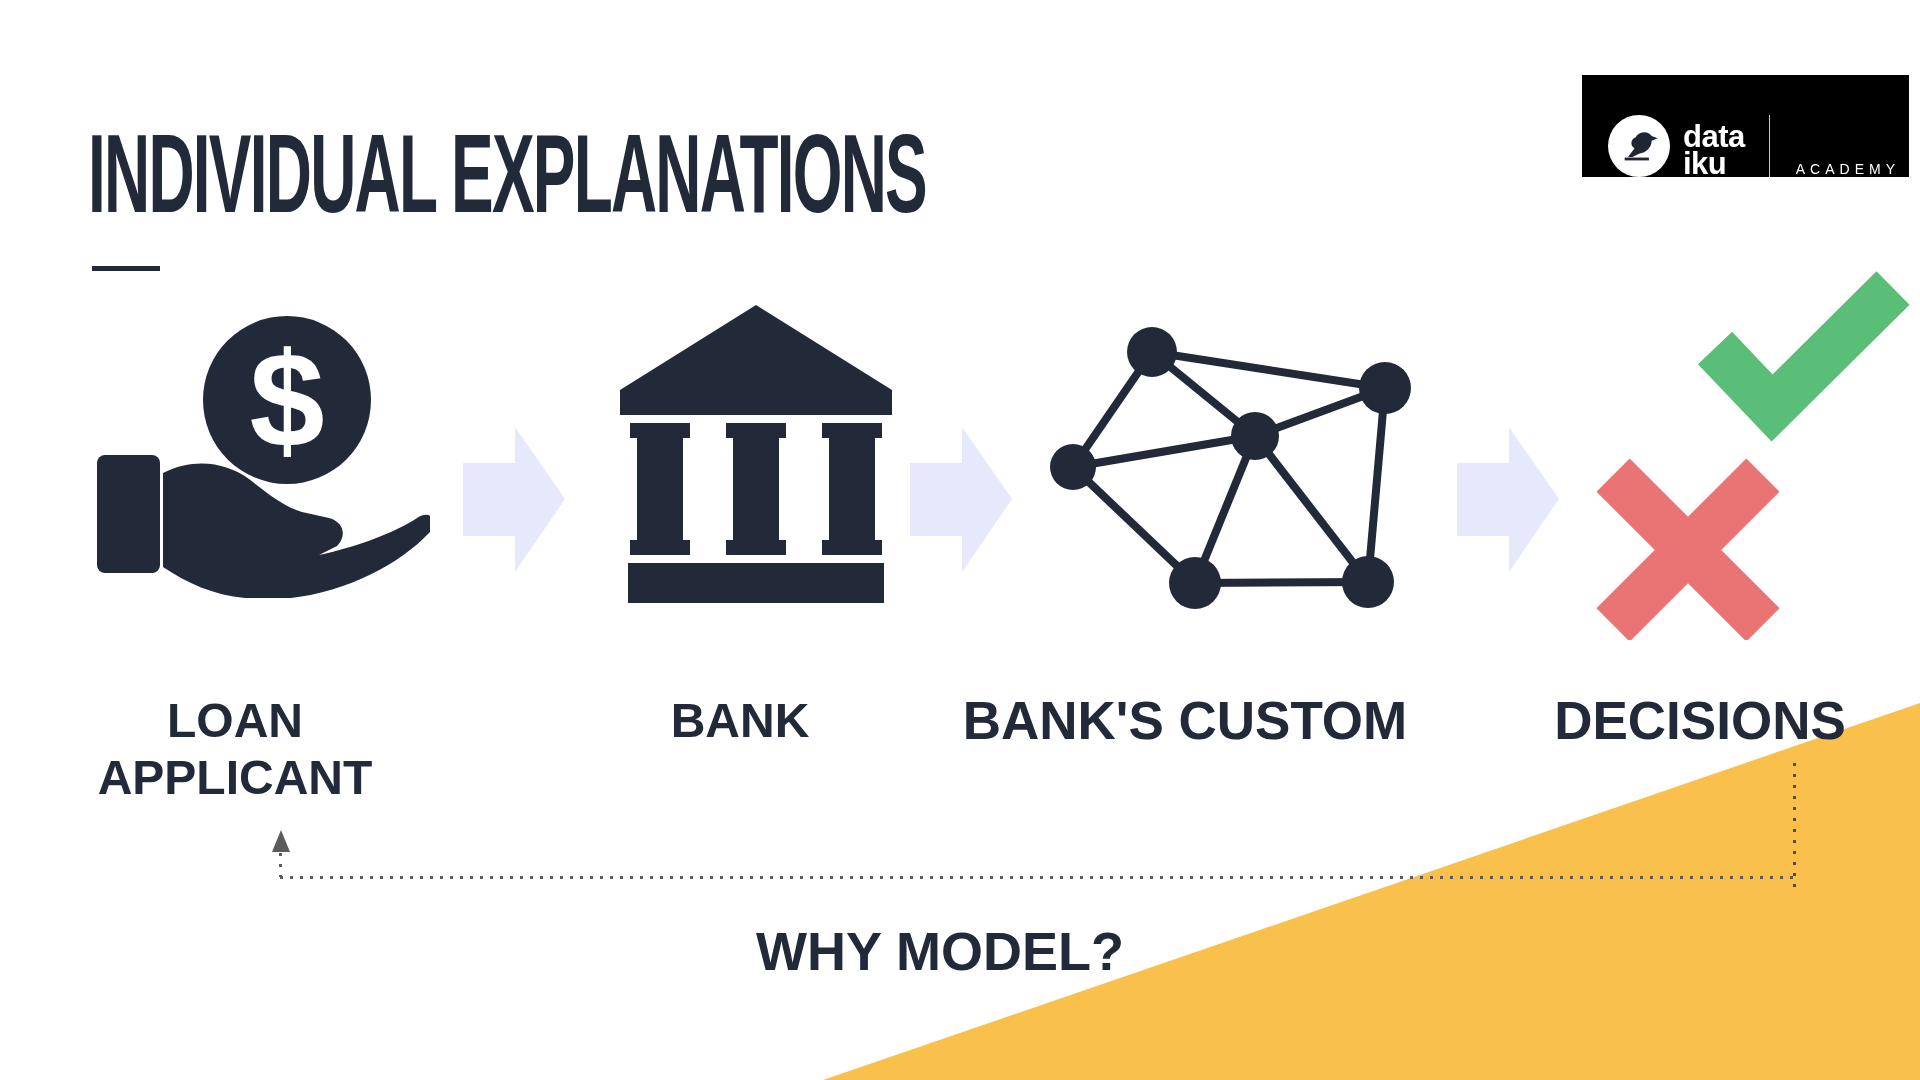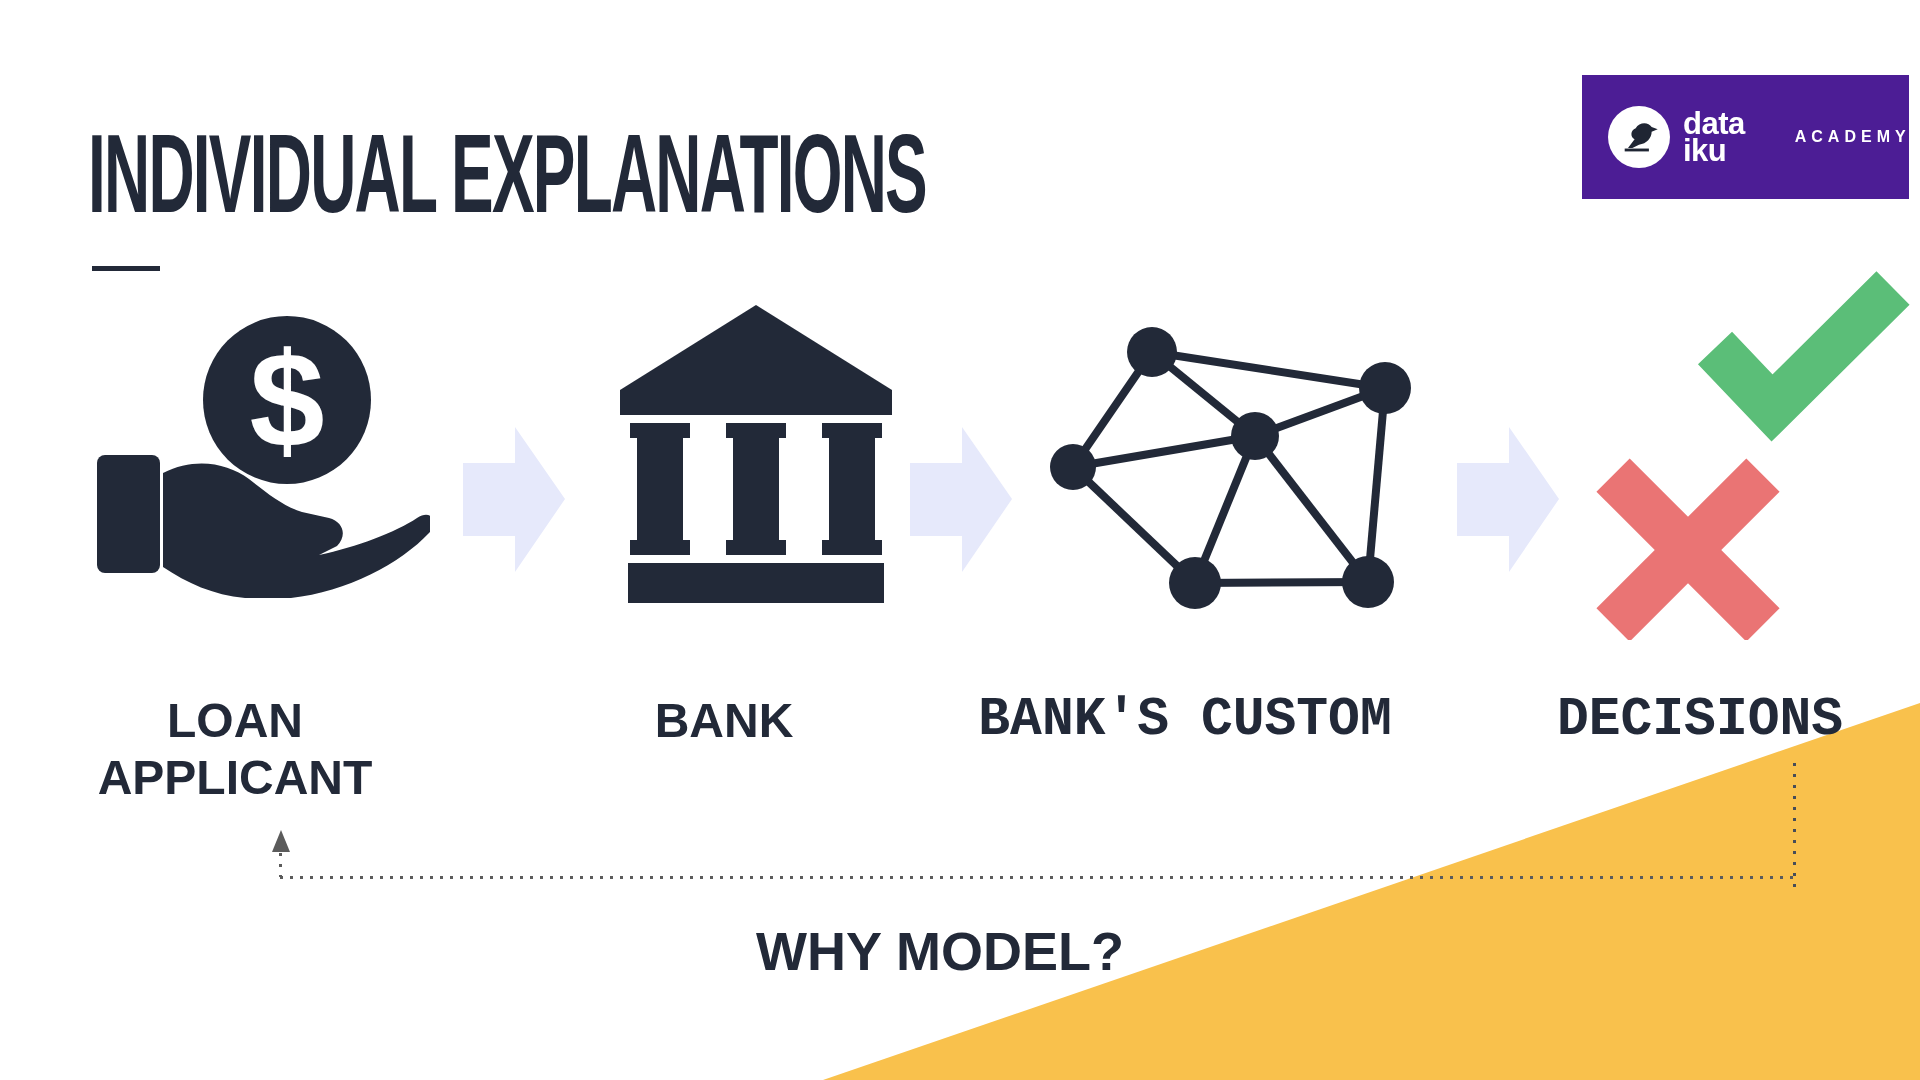--- a/index.html
+++ b/index.html
@@ -12,47 +12,47 @@
     position:absolute;left:88px;top:118px;
     font-size:112px;font-weight:bold;color:#222938;
     letter-spacing:-3px;white-space:nowrap;line-height:1;
     transform:scaleX(0.57);transform-origin:left top;
   }
   .title-underline{
     position:absolute;left:92px;top:266px;width:68px;height:5px;background:#222938;
   }
   
   .logo{
-    position:absolute;left:1582px;top:75px;width:327px;height:124px;
-    background:#4c1d95;display:flex;align-items:center;padding-left:26px;box-sizing:border-box;
+    position:absolute;left:1582px;top:75px;width:327px;height:102px;
+    background:#000000;display:flex;align-items:flex-end;padding-left:26px;box-sizing:border-box;
   }
   .logo-circle{
     width:62px;height:62px;border-radius:50%;background:#ffffff;
     display:flex;align-items:center;justify-content:center;flex:0 0 auto;
   }
   .logo-brand{
     margin-left:13px;color:#ffffff;font-weight:bold;font-size:31px;line-height:27px;letter-spacing:-0.5px;
   }
   .logo-divider{
     width:1px;height:62px;background:rgba(255,255,255,0.8);margin:0 26px 0 24px;
   }
   .logo-academy{
-    color:#ffffff;font-size:16px;font-weight:bold;letter-spacing:5px;
+    color:#ffffff;font-size:14px;font-weight:normal;letter-spacing:5px;
   }
   
   .icon-abs{position:absolute;z-index:2;}
   .flow-arrow{position:absolute;top:427px;z-index:2;}
   
   .step-label{
     position:absolute;top:692px;width:560px;z-index:3;
     text-align:center;color:#222938;font-weight:bold;
     font-size:48px;line-height:57px;
   }
   .step-label.mono{
-    font-family:Liberation Mono, monospace;font-size:53px;
+    font-family:Liberation Sans, sans-serif;font-size:53px;
   }
   
   .dot-h{
     position:absolute;left:280px;top:876px;width:1516px;height:3px;z-index:3;
     background-image:repeating-linear-gradient(90deg,#5b5b5b 0 3px,transparent 3px 10px);
   }
   .dot-v{
     position:absolute;left:1793px;top:763px;width:3px;height:128px;z-index:3;
     background-image:repeating-linear-gradient(180deg,#474d58 0 3px,transparent 3px 11px);
   }
@@ -173,21 +173,21 @@
     <g transform="translate(98,290)">
       <rect x="-106" y="-23.5" width="212" height="47" fill="#ea7474" transform="rotate(45)"></rect>
       <rect x="-106" y="-23.5" width="212" height="47" fill="#ea7474" transform="rotate(-45)"></rect>
     </g>
   </svg>
 
   <div class="step-label" style="left:-45px;">
     <div>LOAN</div>
     <div>APPLICANT</div>
   </div>
-  <div class="step-label" style="left:444px;">
+  <div class="step-label" style="left:460px;">
     <div>BANK</div>
   </div>
   <div class="step-label mono" style="left:905px;">
     <div>BANK'S CUSTOM</div>
   </div>
   <div class="step-label mono" style="left:1420px;">
     <div>DECISIONS</div>
   </div>
 
   <div class="wedge"></div>

